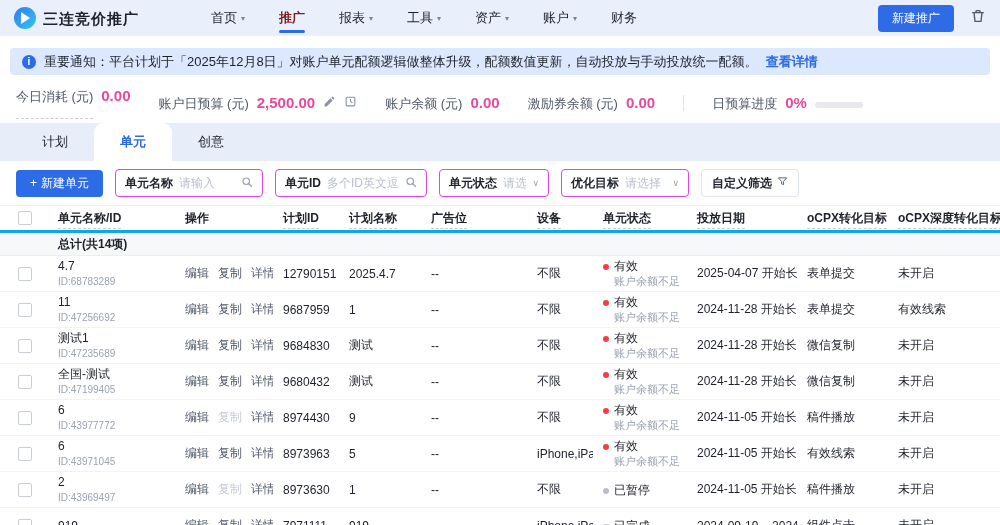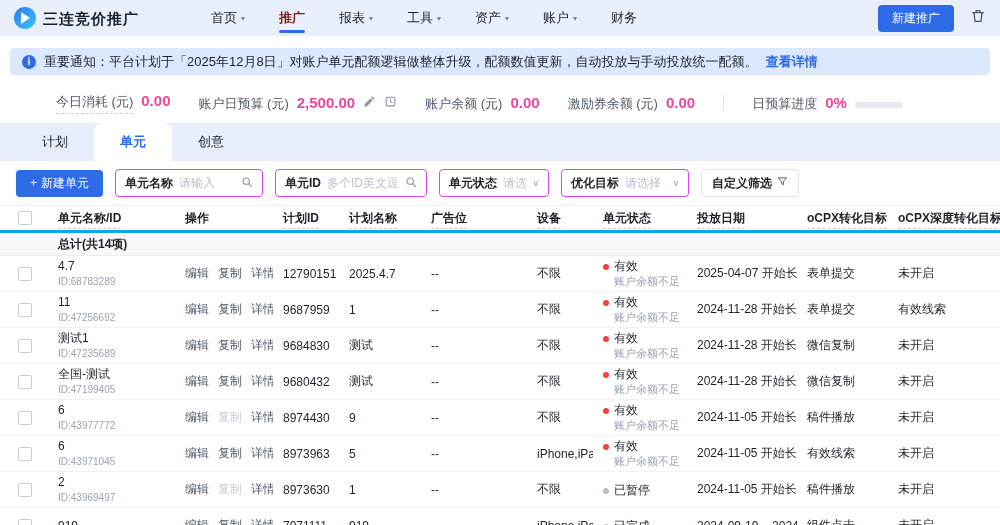--- a/index.html
+++ b/index.html
@@ -25,21 +25,21 @@
   .notice-section { background:#fff; padding:12px 10px 8px; }
   .notice-bar { background:#dce8fe; border-radius:4px; height:27px; display:flex; align-items:center; padding:0 12px; gap:8px; font-size:13px; }
   .info-badge { width:14px; height:14px; border-radius:50%; background:#2e6be6; color:#fff; font-size:10px; font-weight:bold; display:flex; align-items:center; justify-content:center; flex:0 0 auto; font-style:normal; }
   .notice-text { color:#1d2129; white-space:nowrap; overflow:hidden; }
   .notice-link { color:#2e6be6; font-weight:bold; cursor:pointer; white-space:nowrap; }
 
   
   .stats { background:#fff; height:40px; display:flex; align-items:center; padding:0 16px; gap:28px; }
   .stat { display:flex; align-items:baseline; gap:8px; }
   .stat-label { font-size:13px; color:#4e5969; }
-  .stat-label.tip { border-bottom:1px dashed #c9cdd4; padding-bottom:2px;margin-left:40px; }
+  .stat-label.tip { border-bottom:1px dashed #c9cdd4; padding-bottom:12px; }
   .stat-value { font-size:15px; font-weight:bold; color:#ec4899; }
   .stat-icons { display:flex; gap:8px; align-items:center; }
   .v-divider { width:1px; height:16px; background:#dfe3ea; }
   .progress-track { width:48px; height:6px; border-radius:3px; background:#e7e9ee; }
   .progress-fill { height:100%; width:0%; border-radius:3px; background:#2e6be6; }
 
   
   .tabs-row { background:#e7edf9; height:38px; display:flex; align-items:flex-end; padding-left:16px; }
   .tab { width:78px; height:38px; display:flex; align-items:center; justify-content:center; font-size:13px; color:#1d2129; cursor:pointer; }
   .tab.active { background:#fff; color:#2e6be6; font-weight:bold; border-radius:9px 9px 0 0; }

